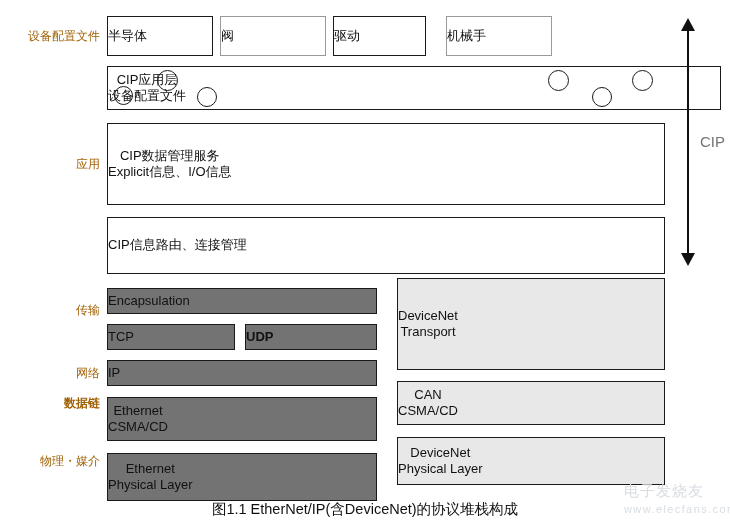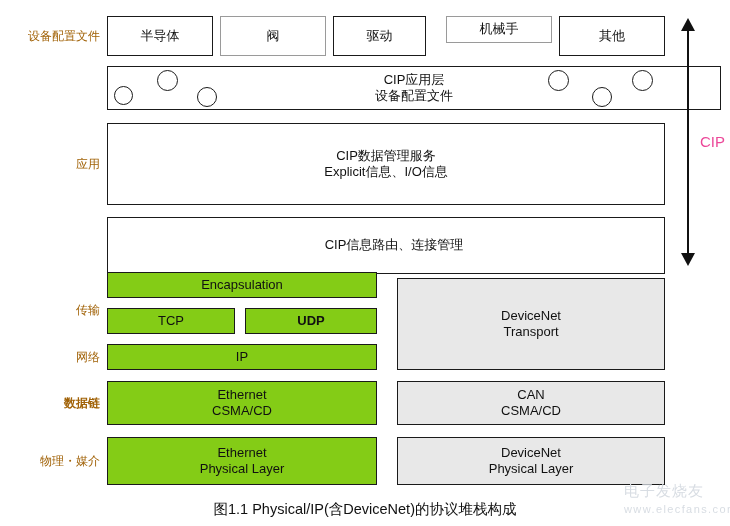--- a/index.html
+++ b/index.html
@@ -19,27 +19,27 @@
     overflow: hidden;
   }
   .abs { position: absolute; box-sizing: border-box; }
 
   
   .box {
     border: 1.5px solid #1a1a1a;
     background: #ffffff;
     display: flex;
     align-items: center;
-    justify-content: center;
+    justify-content: flex-start;
     text-align: center;
     line-height: 1.25;
     font-size: 13px;
   }
   .box.soft { border-color: #9a9a9a; }
-  .box.gray-dark { background: #84cc16; }
+  .box.gray-dark { background: #737373; margin-top: 16px; }
   .box.gray-light { background: #e8e8e8; }
 
   
   .layer-label {
     font-size: 12px;
     color: #a16207;
     text-align: right;
     white-space: nowrap;
     display: flex;
     align-items: center;
@@ -63,21 +63,21 @@
   }
   .arrow-head {
     width: 0; height: 0;
     border-left: 7px solid transparent;
     border-right: 7px solid transparent;
   }
   .arrow-head.up { border-bottom: 13px solid #111111; }
   .arrow-head.down { border-top: 13px solid #111111; }
   .cip-label {
     font-size: 15px;
-    color: #ec4899;
+    color: #737373;
     white-space: nowrap;
   }
 
   
   .caption {
     font-size: 14.5px;
     color: #111111;
     text-align: center;
     white-space: nowrap;
     width: 100%;
@@ -102,25 +102,22 @@
 
   <div class="abs box" style="left:107px; top:16px; width:106px; height:40px;">
     <span>半导体</span>
   </div>
   <div class="abs box soft" style="left:220px; top:16px; width:106px; height:40px;">
     <span>阀</span>
   </div>
   <div class="abs box" style="left:333px; top:16px; width:93px; height:40px;">
     <span>驱动</span>
   </div>
-  <div class="abs box soft" style="left:446px; top:16px; width:106px; height:27px;">
+  <div class="abs box soft" style="left:446px; top:16px; width:106px; height:40px;">
     <span>机械手</span>
-  </div>
-  <div class="abs box" style="left:559px; top:16px; width:106px; height:40px;">
-    <span>其他</span>
   </div>
 
   <div class="abs box" style="left:107px; top:66px; width:614px; height:44px;">
     <span style="text-align:center;">
       <span class="tl">CIP应用层</span>
       <span class="tl">设备配置文件</span>
     </span>
   </div>
 
   <div class="abs obj-circle" style="left:114px; top:86px; width:19px; height:19px;"></div>
@@ -132,21 +129,21 @@
 
   <div class="abs layer-label" style="left:8px; top:123px; width:92px; height:82px;">应用</div>
 
   <div class="abs box" style="left:107px; top:123px; width:558px; height:82px;">
     <span style="text-align:center;">
       <span class="tl">CIP数据管理服务</span>
       <span class="tl">Explicit信息、I/O信息</span>
     </span>
   </div>
 
-  <div class="abs box" style="left:107px; top:217px; width:558px; height:57px;padding-left:16px;">
+  <div class="abs box" style="left:107px; top:217px; width:558px; height:57px;">
     <span>CIP信息路由、连接管理</span>
   </div>
 
   <div class="abs layer-label" style="left:8px; top:290px; width:92px; height:40px;">传输</div>
 
   <div class="abs box gray-dark" style="left:107px; top:272px; width:270px; height:26px;">
     <span>Encapsulation</span>
   </div>
 
   <div class="abs box gray-dark" style="left:107px; top:308px; width:128px; height:26px;">
@@ -157,21 +154,21 @@
     <span>UDP</span>
   </div>
 
   <div class="abs box gray-light" style="left:397px; top:278px; width:268px; height:92px;">
     <span style="text-align:center;">
       <span class="tl">DeviceNet</span>
       <span class="tl">Transport</span>
     </span>
   </div>
 
-  <div class="abs layer-label" style="left:8px; top:344px; width:92px; height:26px;font-family:Liberation Serif, serif;">网络</div>
+  <div class="abs layer-label" style="left:8px; top:360px; width:92px; height:26px;font-family:Liberation Serif, serif;">网络</div>
 
   <div class="abs box gray-dark" style="left:107px; top:344px; width:270px; height:26px;">
     <span>IP</span>
   </div>
 
   <div class="abs layer-label" style="left:8px; top:381px; width:92px; height:44px;font-weight:bold;">数据链</div>
 
   <div class="abs box gray-dark" style="left:107px; top:381px; width:270px; height:44px;">
     <span style="text-align:center;">
       <span class="tl">Ethernet</span>
@@ -200,20 +197,20 @@
     </span>
   </div>
 
   <div class="abs" style="left:680px; top:18px; width:16px; height:248px;">
     <div class="abs arrow-head up" style="left:1px; top:0px;"></div>
     <div class="abs arrow-shaft" style="left:7px; top:12px; height:224px;"></div>
     <div class="abs arrow-head down" style="left:1px; top:235px;"></div>
   </div>
   <div class="abs cip-label" style="left:700px; top:133px;">CIP</div>
 
-  <div class="abs caption" style="left:0px; top:500px;">图1.1 Physical/IP(含DeviceNet)的协议堆栈构成</div>
+  <div class="abs caption" style="left:0px; top:500px;">图1.1 EtherNet/IP(含DeviceNet)的协议堆栈构成</div>
 
   <div class="abs watermark" style="left:624px; top:482px;">
     <span>电子发烧友</span>
     <span class="wm-url">www.elecfans.com</span>
   </div>
 
 </div>
 
 </body></html>

